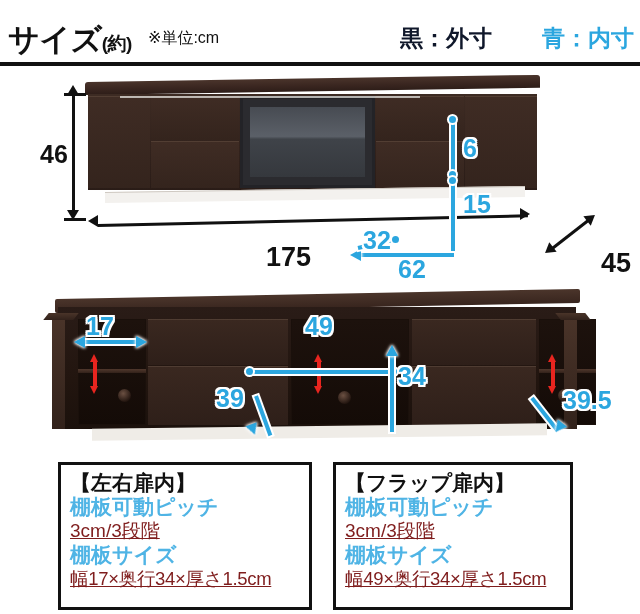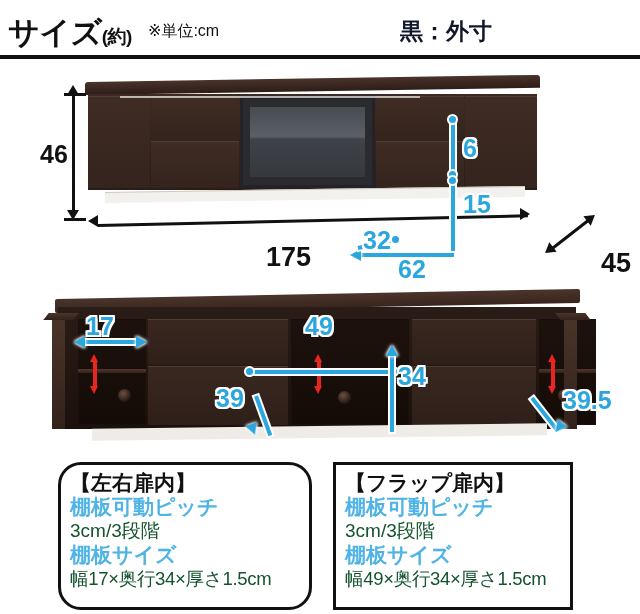--- a/index.html
+++ b/index.html
@@ -15,21 +15,21 @@
   #page {
     position: relative;
     width: 640px;
     height: 614px;
     background: #ffffff;
   }
 
   
   .header {
     position: absolute;
-    left: 0; top: 8px;
+    left: 0; top: 15px;
     width: 640px;
     height: 52px;
   }
   .header-title {
     position: absolute;
     left: 8px; top: 4px;
     font-size: 31px;
     font-weight: bold;
     color: #111111;
     letter-spacing: -0.5px;
@@ -229,46 +229,47 @@
     width: 640px; height: 156px;
   }
   .infobox {
     position: absolute;
     top: 4px;
     height: 148px;
     border: 3px solid #111111;
     background: #ffffff;
     padding: 6px 9px 0 9px;
   }
-  .infobox.left  { left: 58px;  width: 254px; border-radius: 23px; }
+  .infobox.left  { left: 58px;  width: 254px; }
   .infobox.right { left: 333px; width: 240px; }
 
   .ib-title {
     font-size: 21px; font-weight: bold; color: #111111;
     line-height: 1.16; white-space: nowrap;
   }
   .ib-key {
     font-size: 21px; font-weight: bold; color: #4fb4e5;
     line-height: 1.18; white-space: nowrap;
   }
   .ib-val {
-    font-size: 19px; color: #14532d;
-    line-height: 1.2; white-space: nowrap;
+    font-size: 19px; color: #7f1d1d;
+    line-height: 1.2; white-space: nowrap; text-decoration: underline;
   }
   .ib-val.small { font-size: 18.5px; letter-spacing: -0.3px; }
 </style>
 </head>
 <body>
 
 <div id="page">
 
   <div class="header">
     <div class="header-title"><span>サイズ</span><span class="approx">(約)</span></div>
     <div class="header-unit">※単位:cm</div>
     <div class="legend-black">黒：外寸</div>
+    <div class="legend-blue">青：内寸</div>
     <div class="header-rule"></div>
   </div>
 
   <div class="fig1">
 
     <div class="cab1">
       <div class="cab1-top"></div>
       <div class="cab1-body">
         <div class="panel" style="left:0px; top:2px; width:62px; height:92px;"></div>
         <div class="panel" style="left:63px; top:2px; width:88px; height:44px;"></div>

